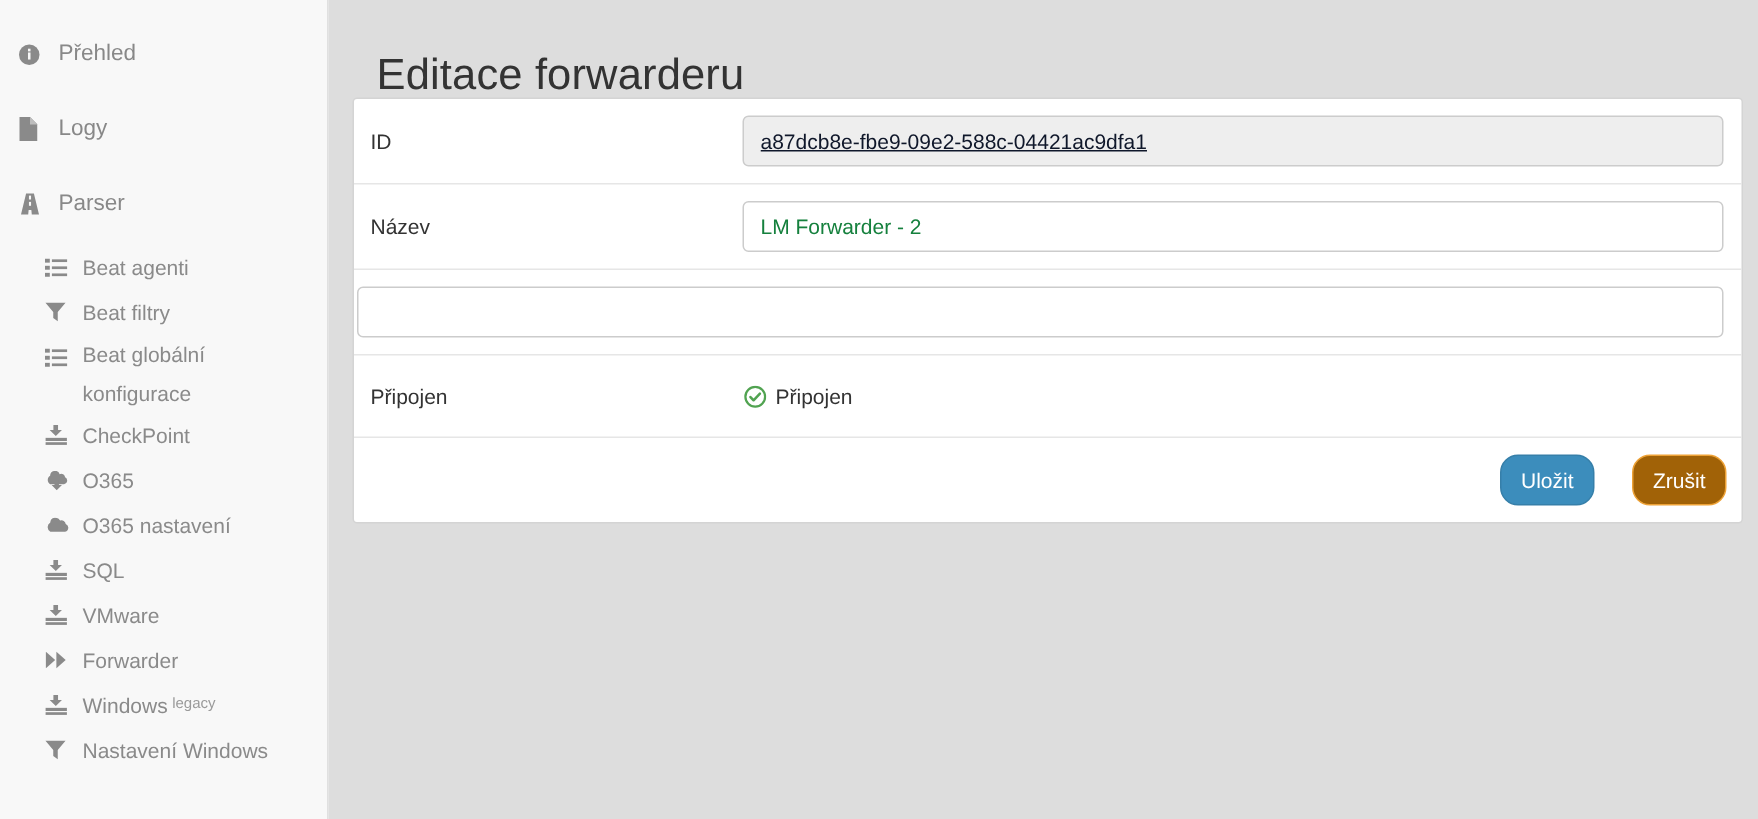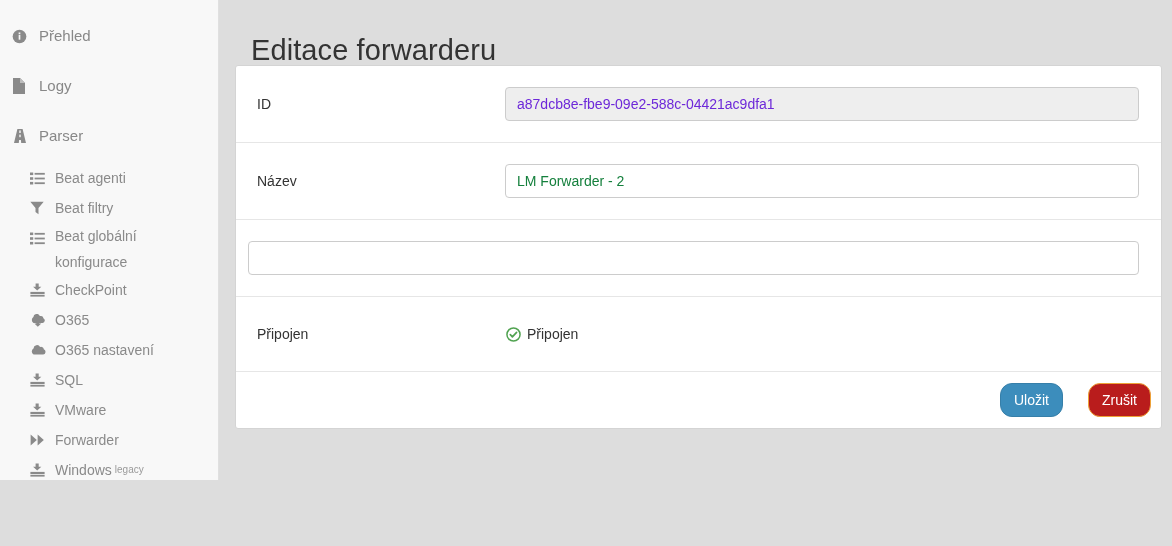--- a/index.html
+++ b/index.html
@@ -20,21 +20,21 @@
     width: 1172px;
     height: 546px;
   }
 
   
   .sidebar {
     position: absolute;
     left: 0;
     top: 0;
     width: 219px;
-    height: 480px;
+    height: 546px;
     background: #f8f8f8;
     border-right: 1px solid #e0e0e0;
     box-sizing: border-box;
     overflow: hidden;
   }
   .nav-group {
     padding-top: 11px;
   }
   .nav-item {
     display: flex;
@@ -120,21 +120,21 @@
     background: #ffffff;
     border: 1px solid #d4d4d4;
     border-radius: 3px;
     box-sizing: border-box;
   }
   .form-row {
     display: flex;
     align-items: center;
     border-bottom: 1px solid #e6e6e6;
     min-height: 50px;
-    padding: 12px;
+    padding: 2px;
   }
   .form-row:last-of-type { border-bottom: 1px solid #e6e6e6; }
   .row-label {
     width: 257px;
     min-width: 257px;
     box-sizing: border-box;
     padding-left: 9px;
     color: #333333;
     font-size: 14px;
   }
@@ -151,21 +151,22 @@
     font-family: "Liberation Sans", sans-serif;
     font-size: 14px;
     color: #15803d;
     background: #ffffff;
     border: 1px solid #cccccc;
     border-radius: 4px;
     outline: none;
   }
   .txt-input[readonly] {
     background: #eeeeee;
-    color: #6d28d9;
+    color: #0f172a;
+    text-decoration: underline;
   }
   .status-value {
     display: flex;
     align-items: center;
     font-size: 14px;
     color: #333333;
     padding: 4px 0 4px 1px;
   }
   .status-value .check {
     margin-right: 6px;
@@ -188,21 +189,21 @@
     padding: 6px 13px;
     color: #ffffff;
     cursor: pointer;
     margin-left: 25px;
   }
   .btn-primary {
     background: #3c8dbc;
     border-color: #367fa9;
   }
   .btn-warning {
-    background: #b91c1c;
+    background: #a16207;
     border-color: #eea236;
   }
 </style>
 </head>
 <body>
 
 <div class="app">
 
   <nav class="sidebar">
     <div class="nav-group">

